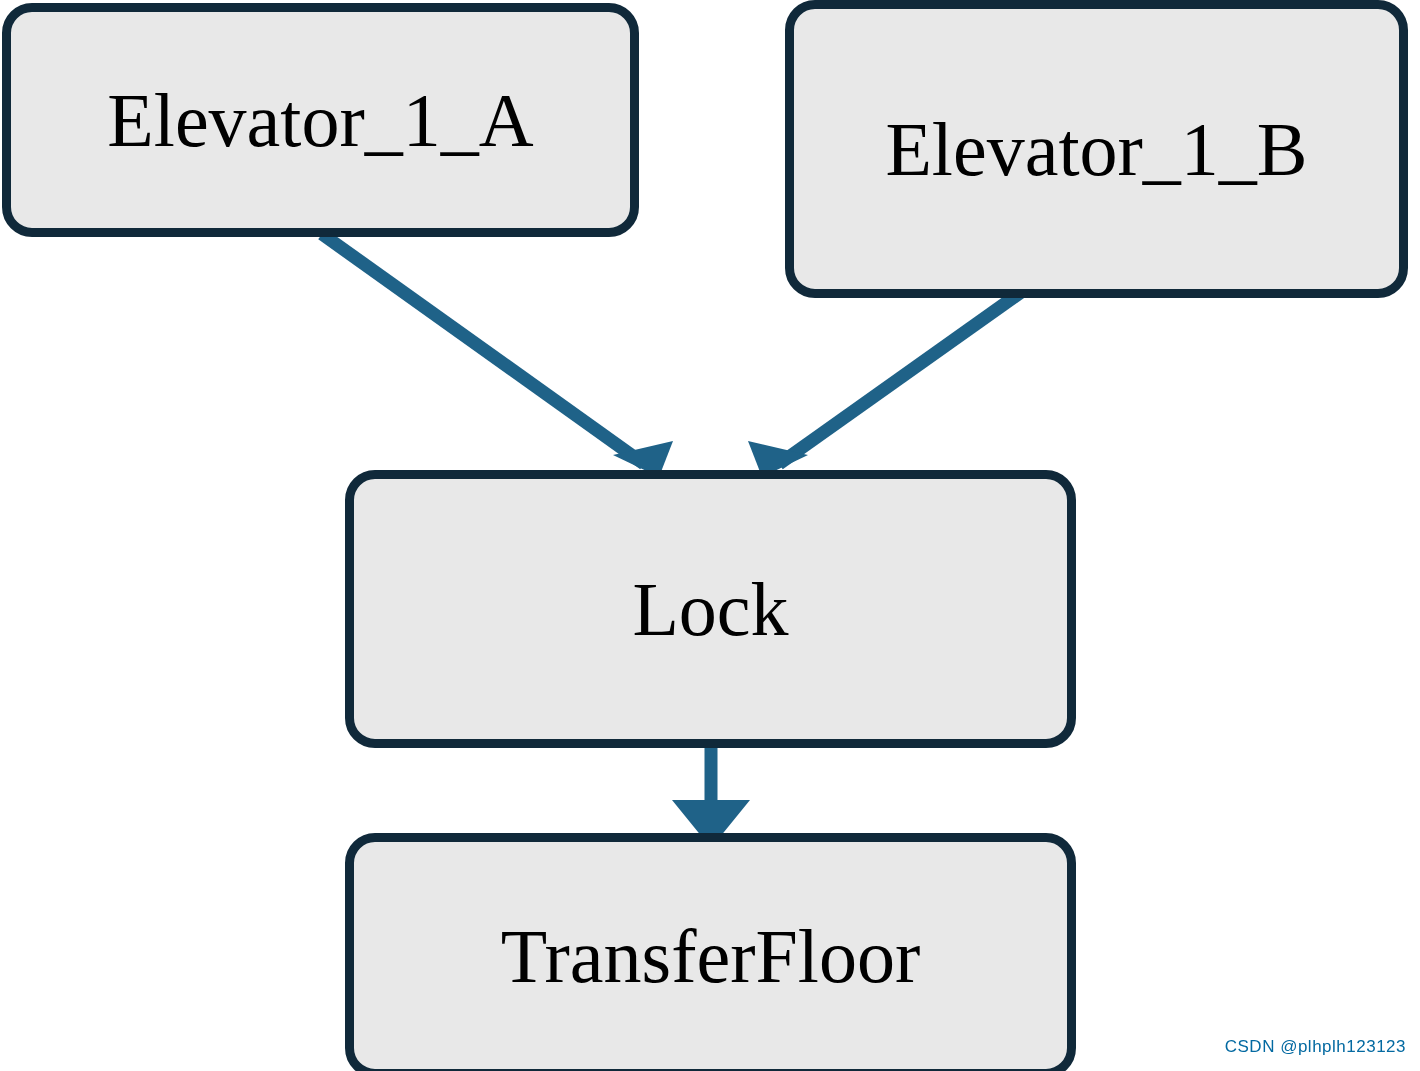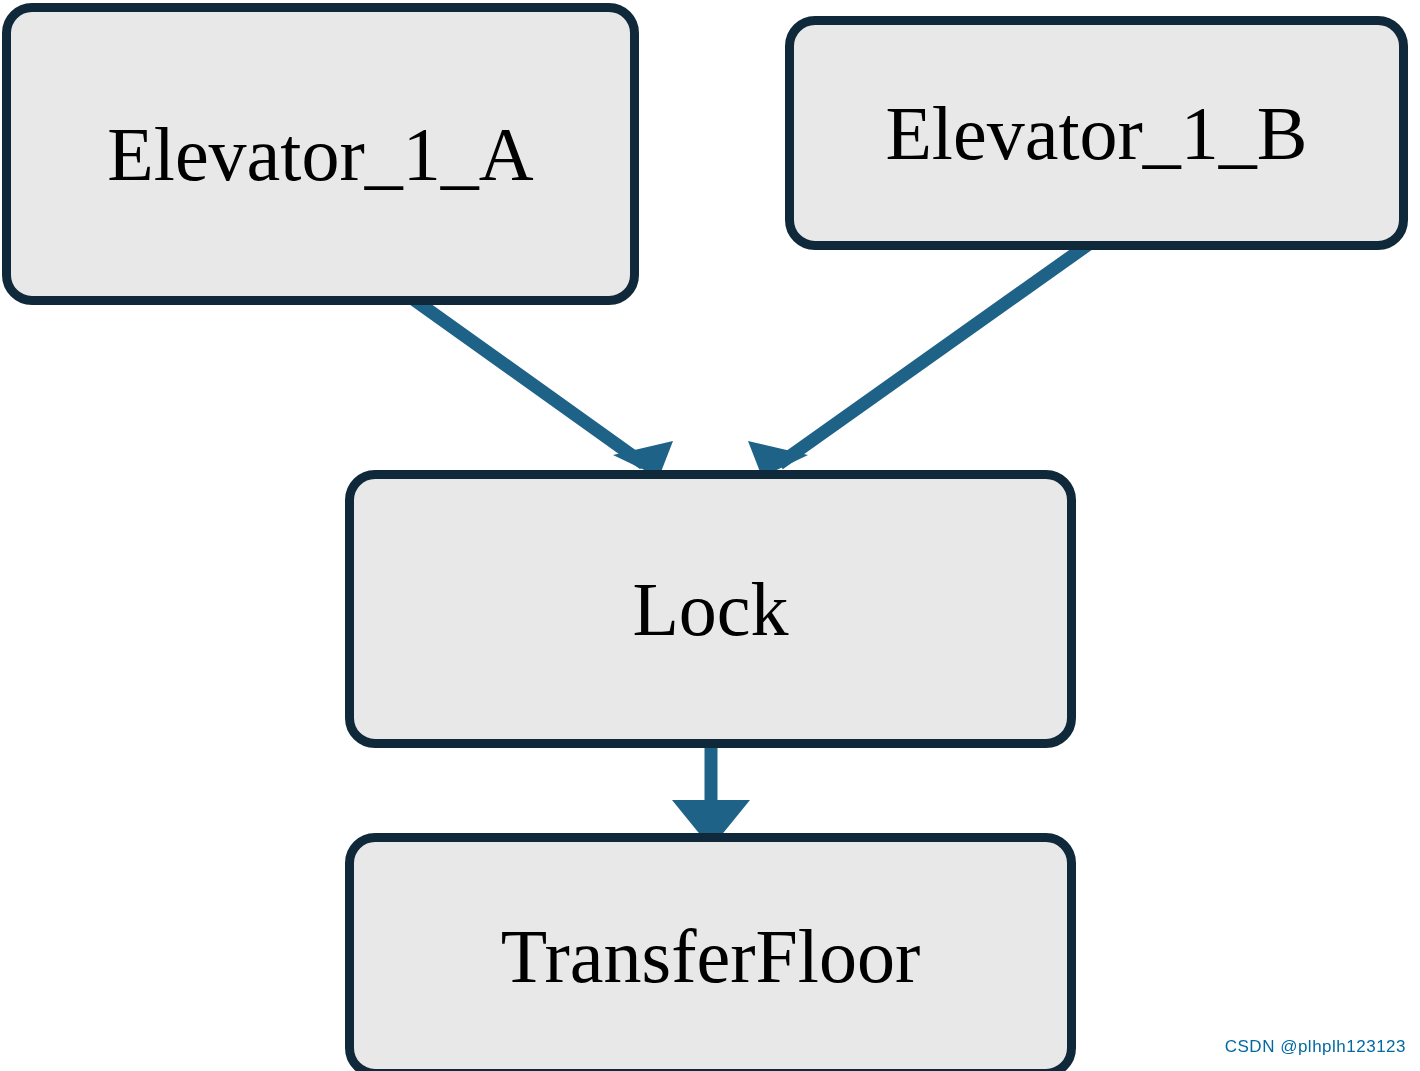--- a/index.html
+++ b/index.html
@@ -32,27 +32,27 @@
     font-size: 76px;
     line-height: 1;
     color: #000000;
     white-space: nowrap;
     letter-spacing: 0px;
   }
   #node-elevator-a {
     left: 2px;
     top: 3px;
     width: 637px;
-    height: 302px;
+    height: 234px;
   }
   #node-elevator-b {
     left: 785px;
-    top: 16px;
+    top: 0;
     width: 623px;
-    height: 234px;
+    height: 298px;
   }
   #node-lock {
     left: 345px;
     top: 470px;
     width: 731px;
     height: 278px;
   }
   #node-transferfloor {
     left: 345px;
     top: 833px;

